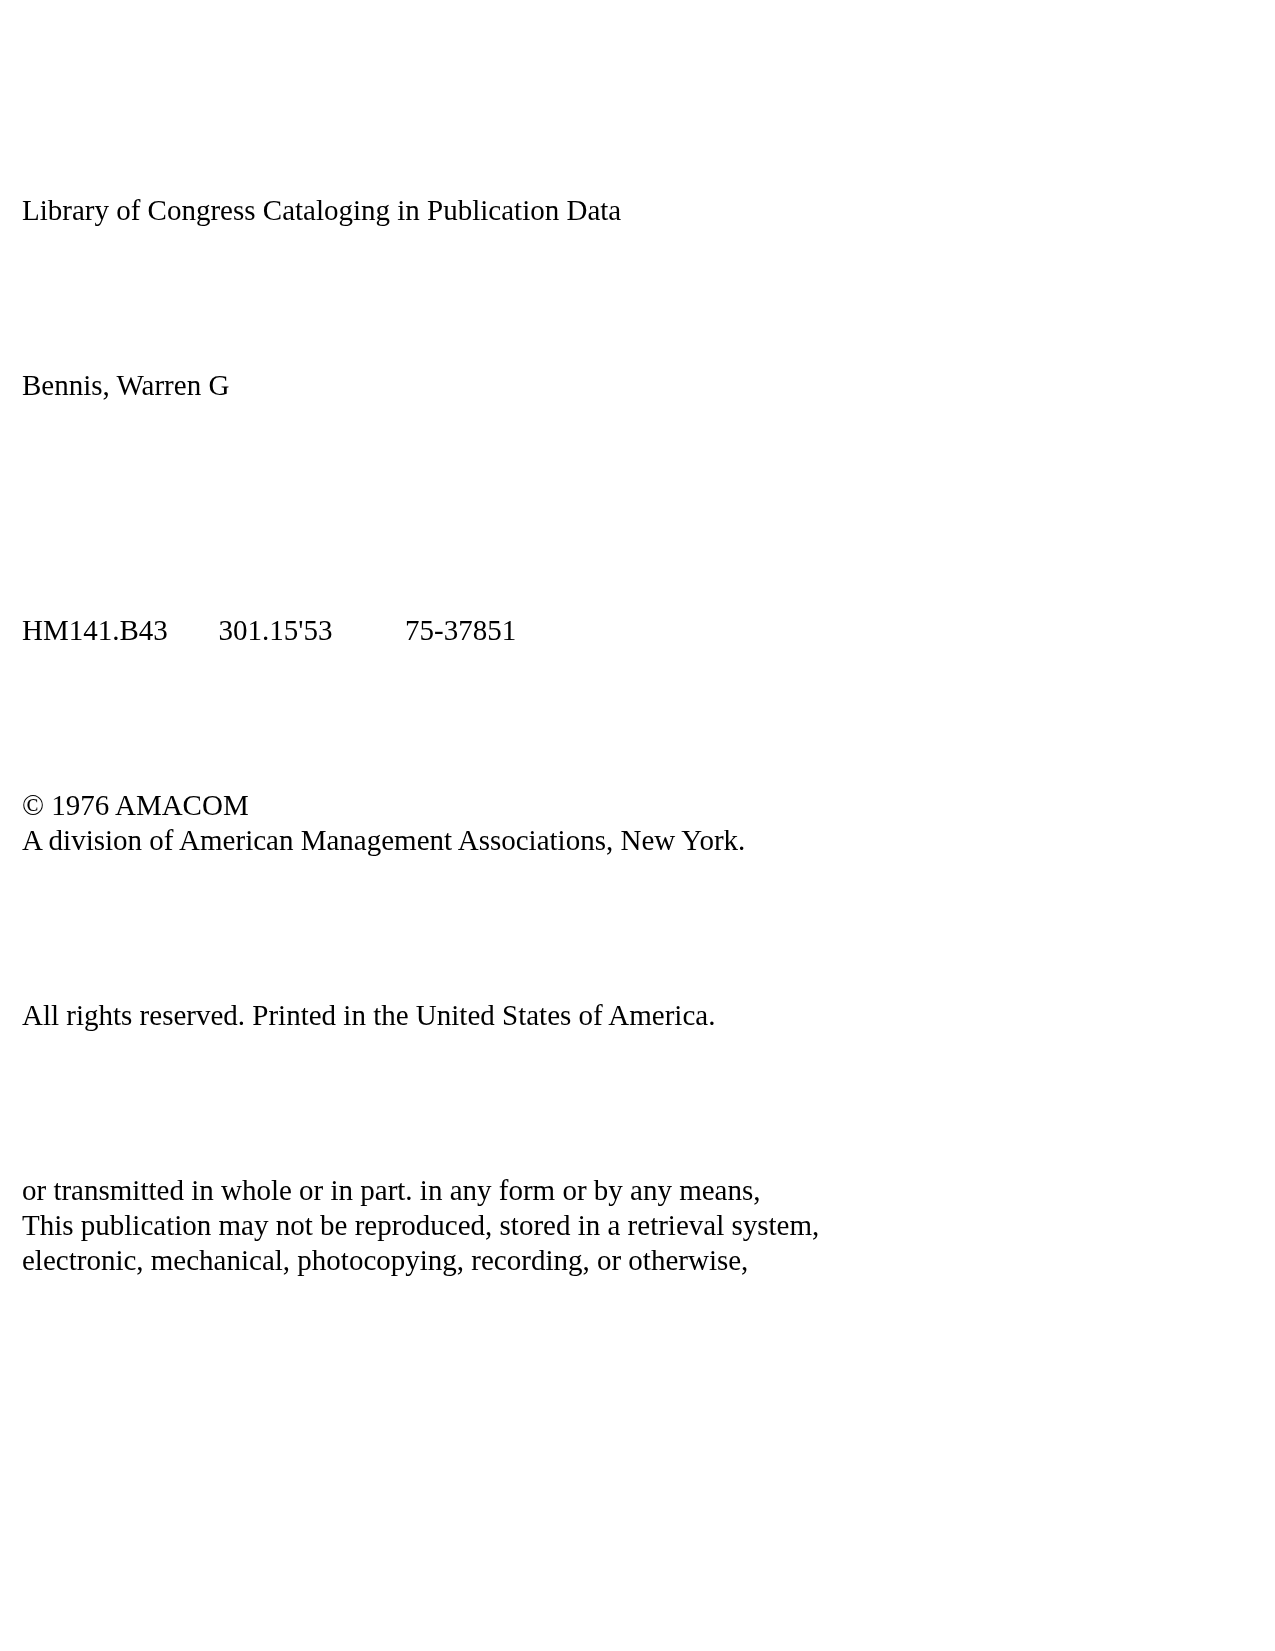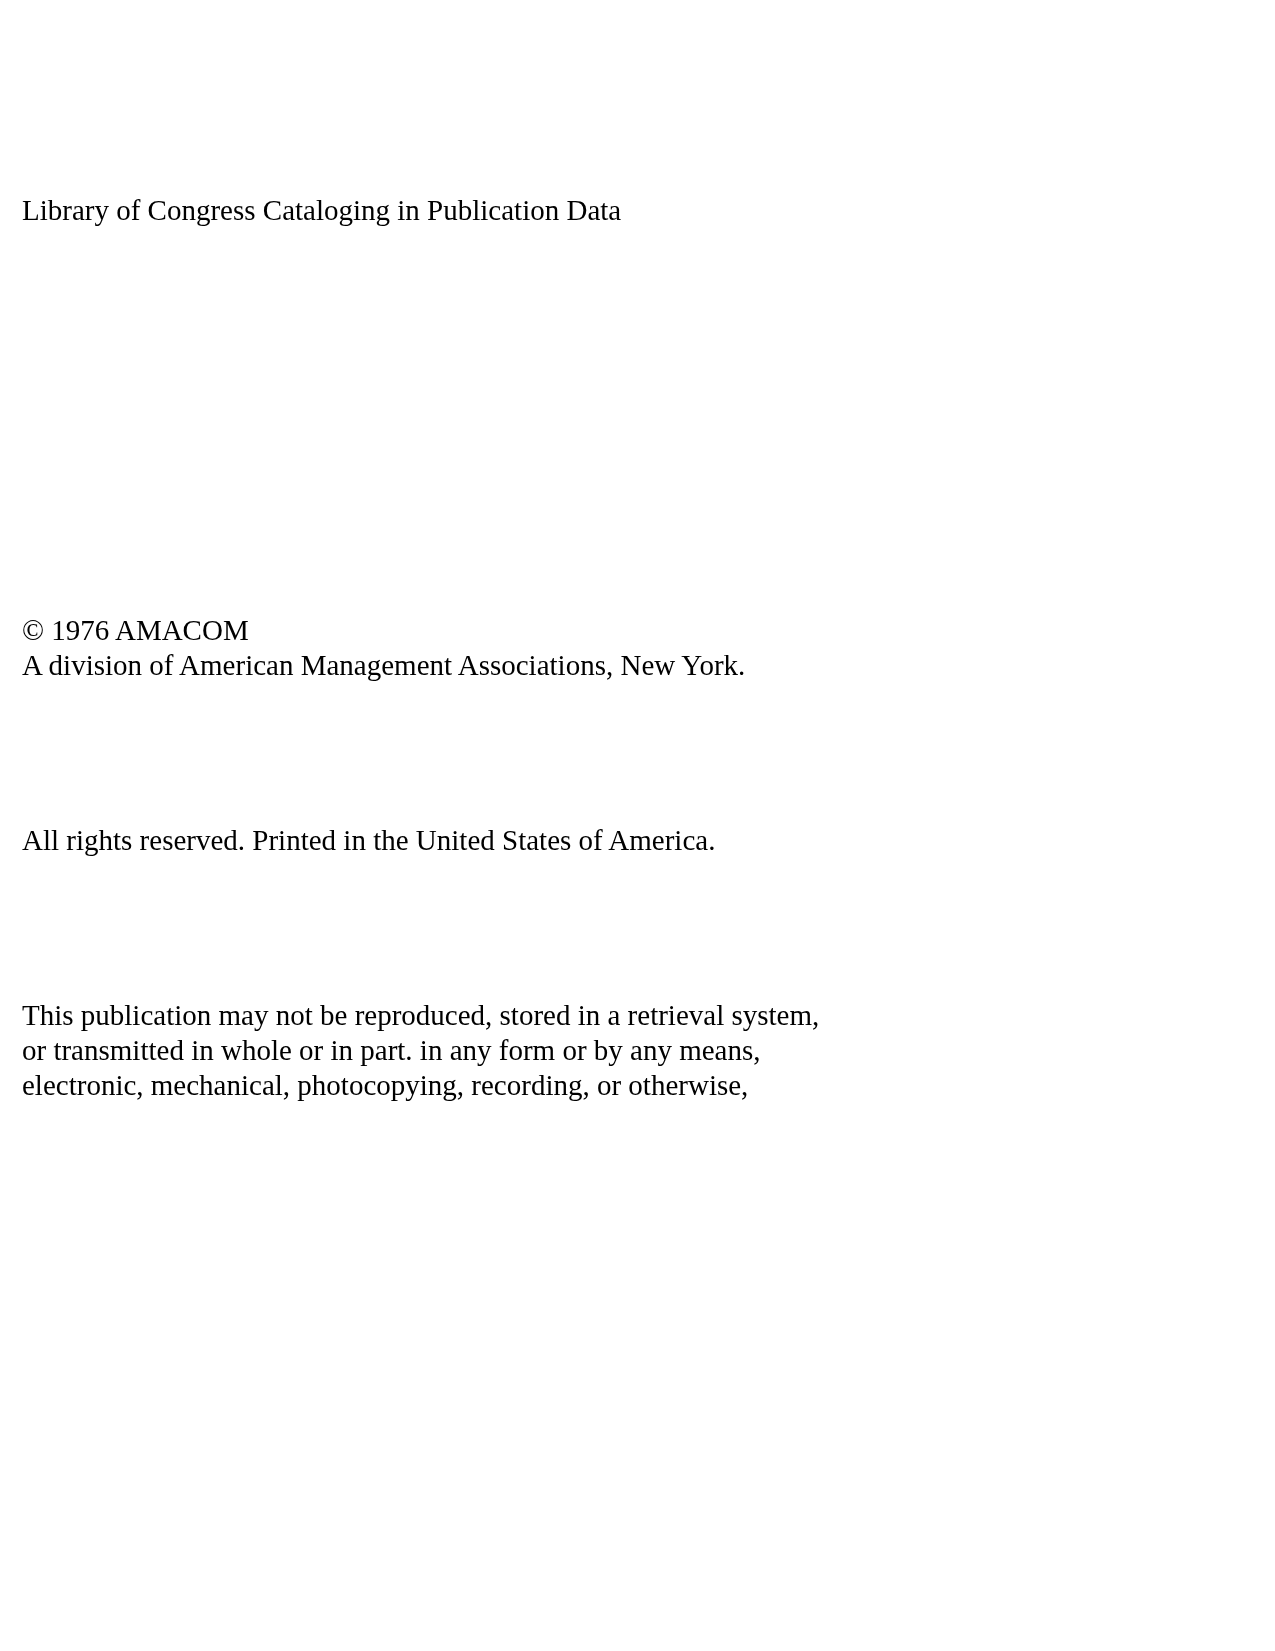--- a/index.html
+++ b/index.html
@@ -22,30 +22,31 @@
   p.block:last-child { margin-bottom: 0; }
   .line { display: block; }
 </style>
 </head>
 <body>
 
 <div class="page">
 
   <p class="block"><span class="line">Library of Congress Cataloging in Publication Data</span></p>
 
+  <p class="block"><span class="line">Bennis, Warren G</span></p>
 
 
 
-  <p class="block"></p>
+  <p class="block"><span class="line">HM141.B43       301.15'53          75-37851</span></p>
 
   <p class="block"><span class="line">© 1976 AMACOM</span><span class="line">A division of American Management Associations, New York.</span></p>
 
   <p class="block"><span class="line">All rights reserved. Printed in the United States of America.</span></p>
 
-  <p class="block"><span class="line">This publication may not be reproduced, stored in a retrieval system,</span><span class="line">or transmitted in whole or in part. in any form or by any means,</span><span class="line">electronic, mechanical, photocopying, recording, or otherwise,</span></p>
+  <p class="block"><span class="line">or transmitted in whole or in part. in any form or by any means,</span><span class="line">This publication may not be reproduced, stored in a retrieval system,</span><span class="line">electronic, mechanical, photocopying, recording, or otherwise,</span></p>
 
   
 
   
 
   
 
   
 
 </div>

